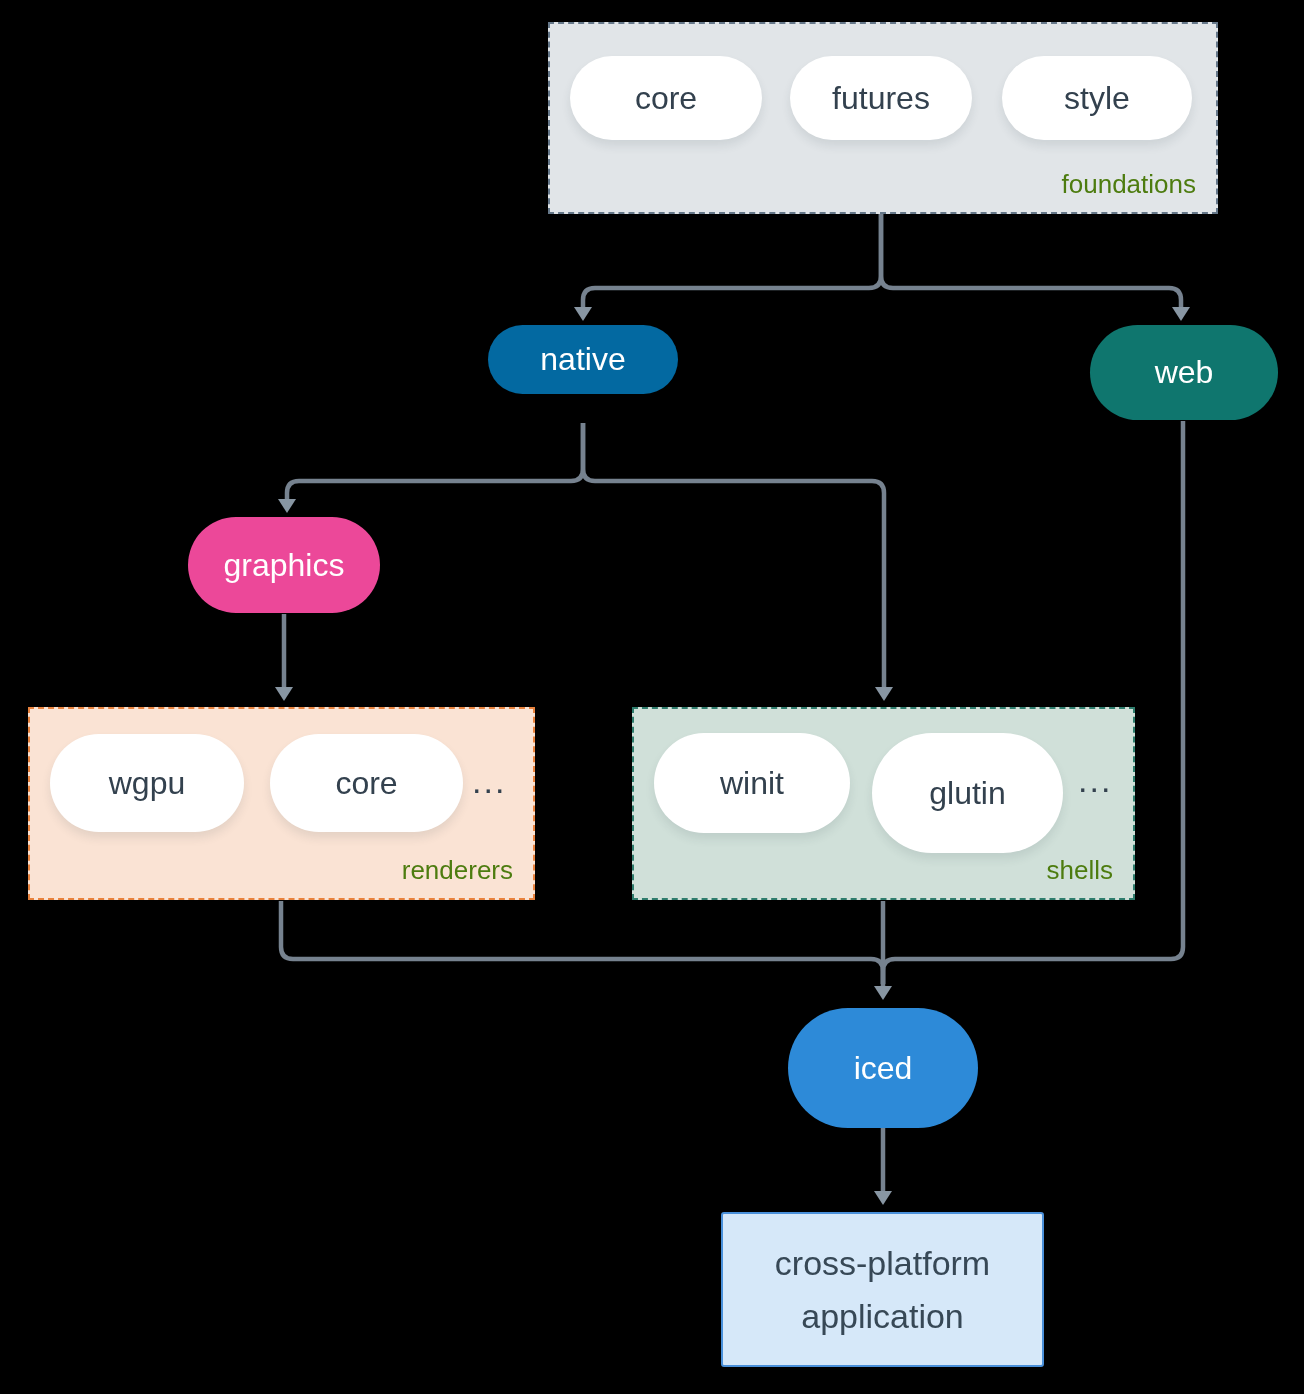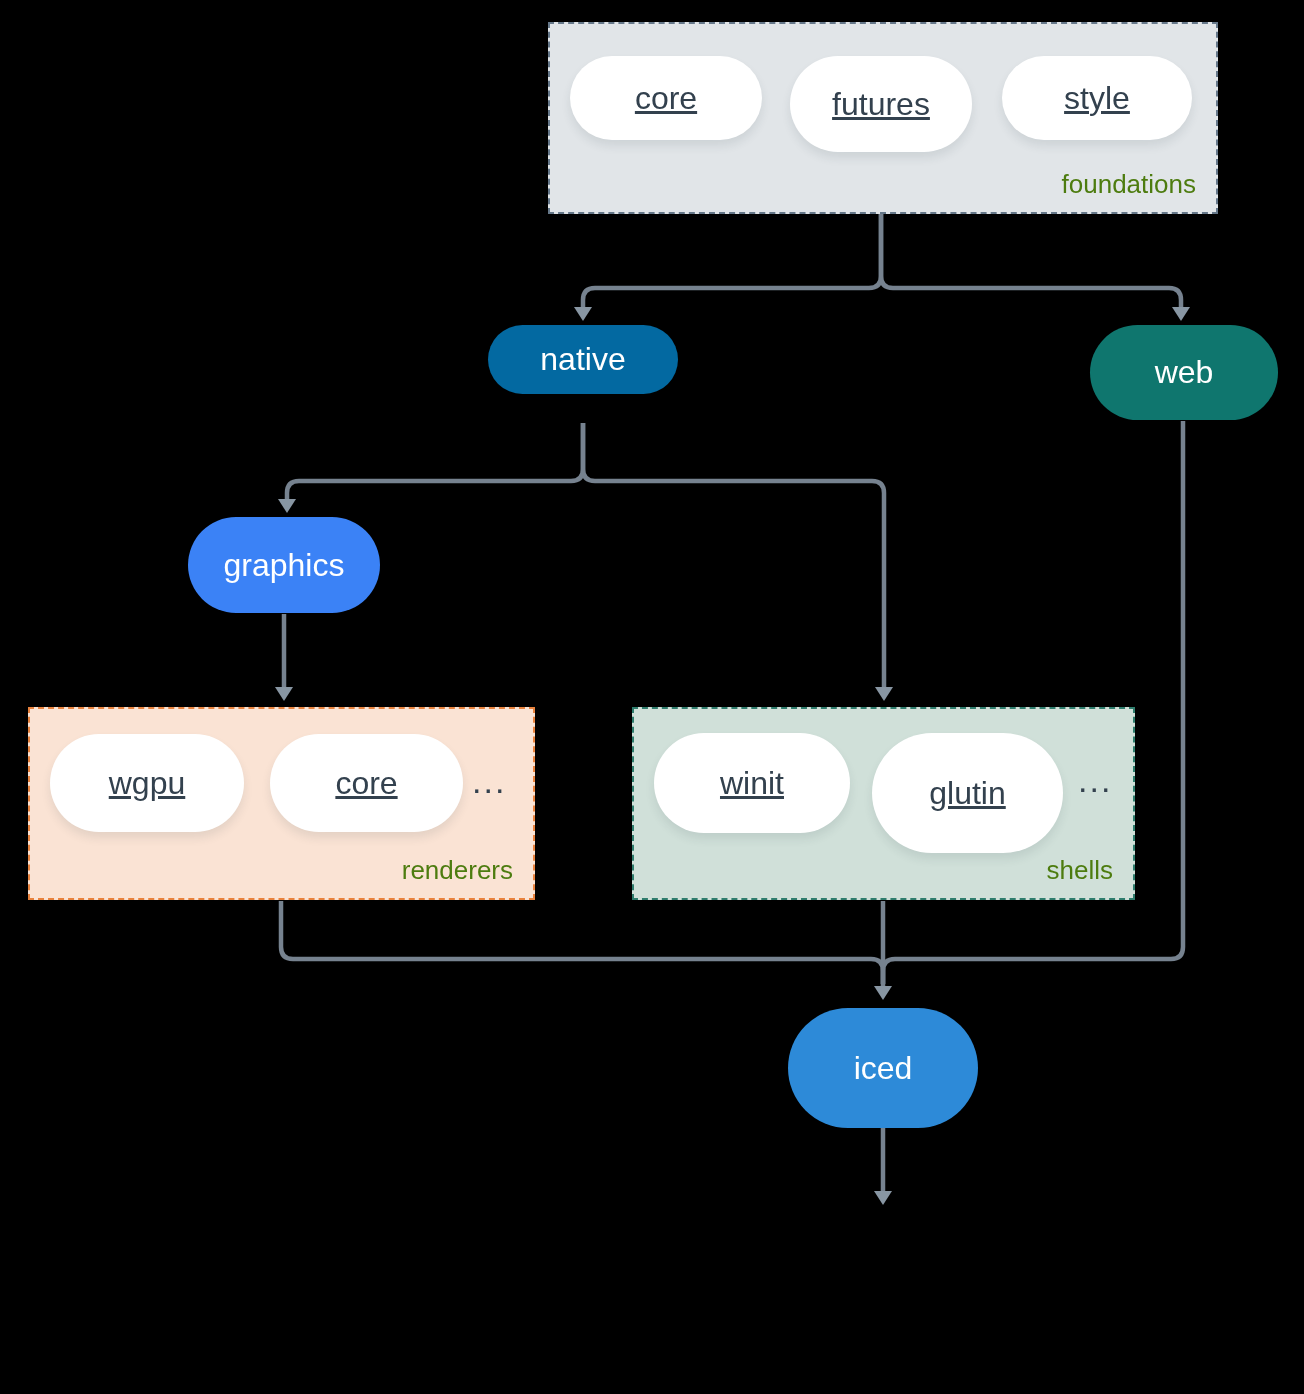--- a/index.html
+++ b/index.html
@@ -16,32 +16,32 @@
     position:absolute;right:20px;bottom:12px;font-size:26px;color:#4d7c0f;
   }
   .gb-foundations{left:548px;top:22px;width:670px;height:192px;background:#e1e5e8;border:2.5px dashed #66788a;}
   .gb-renderers{left:28px;top:707px;width:507px;height:193px;background:#fae3d4;border:2.5px dashed #e8823d;}
   .gb-shells{left:632px;top:707px;width:503px;height:193px;background:#d0e0d9;border:2.5px dashed #2f7d6d;}
 
   .pill{
     position:absolute;display:flex;align-items:center;justify-content:center;
     font-size:32px;border-radius:60px;
   }
-  .pill.white{background:#ffffff;color:#33414e;box-shadow:0 6px 10px rgba(40,55,70,0.10);text-decoration:underline;}
+  .pill.white{background:#ffffff;color:#33414e;box-shadow:0 6px 10px rgba(40,55,70,0.10);}
   .pill.colored{color:#ffffff;}
 
   
   .p-core{left:570px;top:56px;width:192px;height:84px;}
-  .p-futures{left:790px;top:56px;width:182px;height:96px;}
+  .p-futures{left:790px;top:56px;width:182px;height:84px;}
   .p-style{left:1002px;top:56px;width:190px;height:84px;}
 
   
   .p-native{left:488px;top:325px;width:190px;height:69px;background:#0369a1;}
   .p-web{left:1090px;top:325px;width:188px;height:95px;background:#0f766e;}
-  .p-graphics{left:188px;top:517px;width:192px;height:96px;background:#3b82f6;}
+  .p-graphics{left:188px;top:517px;width:192px;height:96px;background:#ec4899;}
   .p-iced{left:788px;top:1008px;width:190px;height:120px;background:#2d8ad8;}
 
   
   .p-wgpu{left:50px;top:734px;width:194px;height:98px;}
   .p-glow{left:270px;top:734px;width:193px;height:98px;}
   .p-winit{left:654px;top:733px;width:196px;height:100px;text-align:right;}
   .p-glutin{left:872px;top:733px;width:191px;height:120px;}
 
   .dots{
     position:absolute;font-size:34px;color:#33414e;letter-spacing:2px;
@@ -132,14 +132,18 @@
   </div>
   <div class="pill white p-glutin">
     <span>glutin</span>
   </div>
   <div class="dots dots-shells">...</div>
 
   <div class="pill colored p-iced">
     <span>iced</span>
   </div>
 
+  <div class="appbox">
+    <span>cross-platform</span>
+    <span>application</span>
+  </div>
 
 </div>
 
 </body></html>

